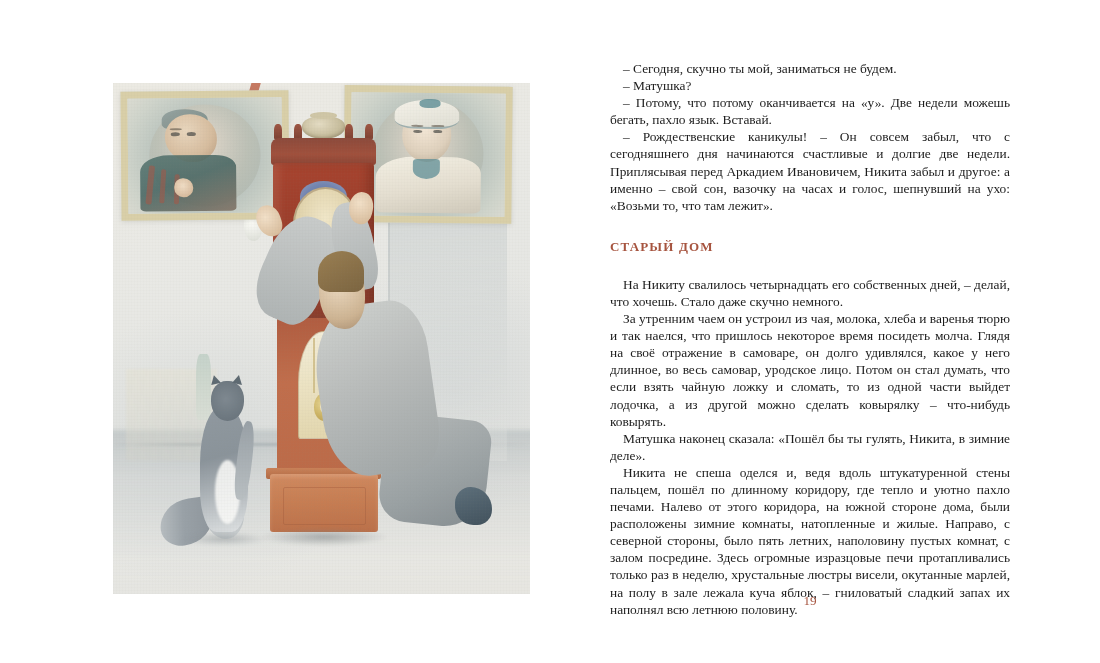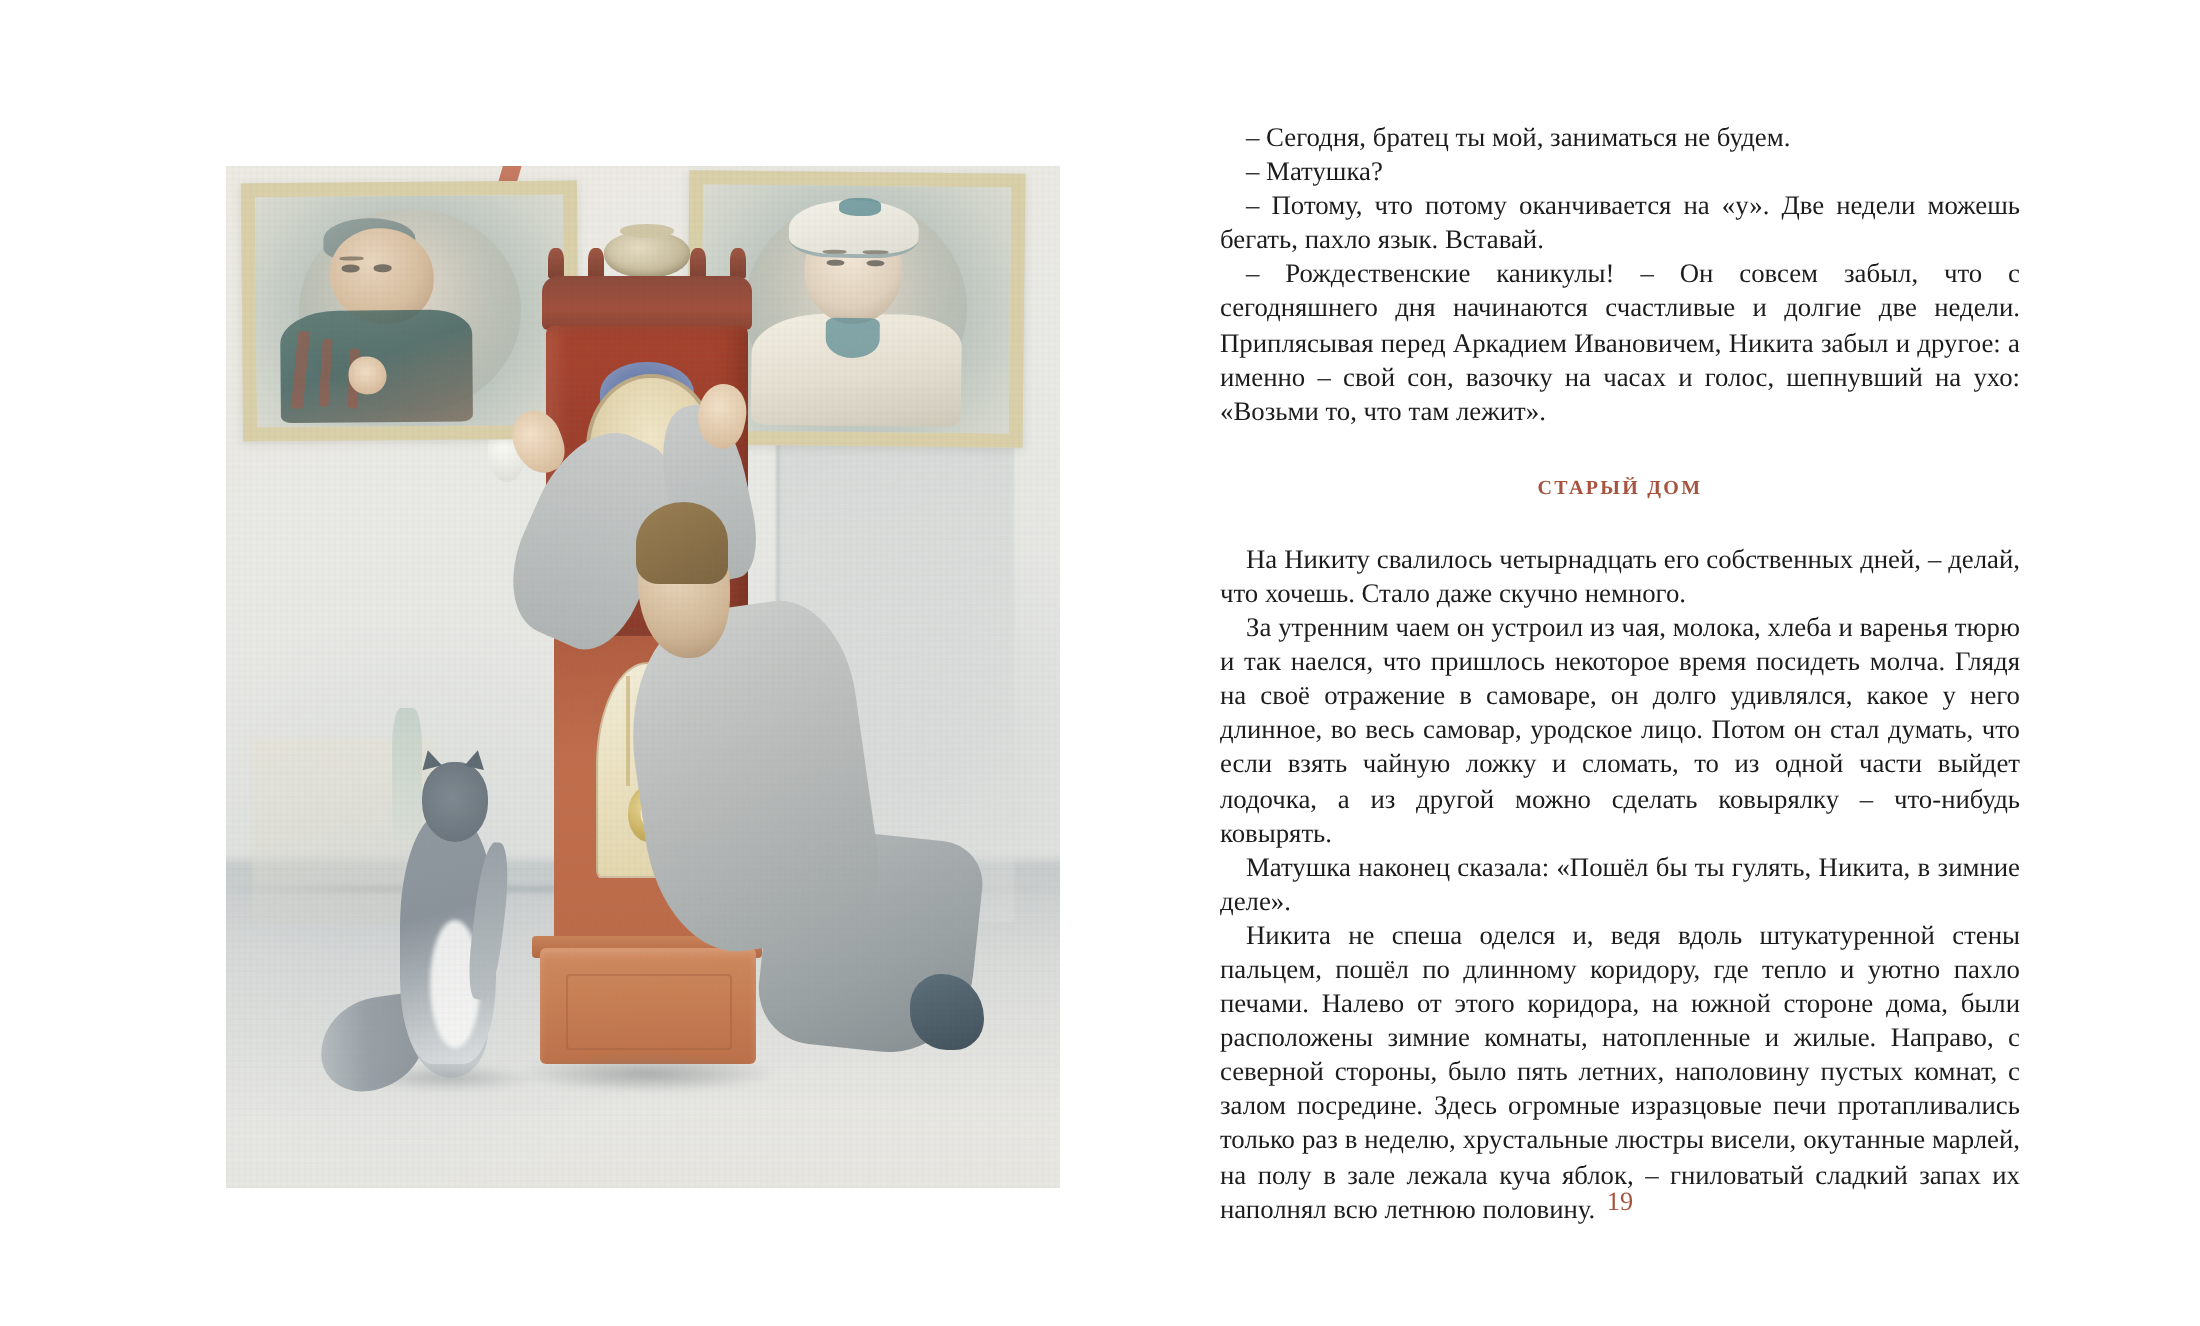--- a/index.html
+++ b/index.html
@@ -637,23 +637,23 @@
     text-justify: inter-word;
     hyphens: manual;
   }
   .body-text p {
     margin: 0;
     text-indent: 13px;
   }
 
   .chapter-heading {
     margin: 25px 0 21px 0;
-    text-align: center;
+    text-align: left;
     font-family: "Liberation Serif", "DejaVu Serif", serif;
-    font-size: 10px;
+    font-size: 13px;
     font-weight: 700;
     letter-spacing: 1.15px;
     color: #a6543f;
   }
 
   .page-number {
     position: absolute;
     left: 0;
     top: 533px;
     width: 400px;
@@ -768,21 +768,21 @@
         <div class="cat-shadow"></div>
       </div>
 
       <div class="paper-grain"></div>
     </div>
   </figure>
 
   <div class="text-pane">
 
     <div class="body-text">
-      <p>– Сегодня, братец ты мой, заниматься не будем.</p>
+      <p>– Сегодня, скучно ты мой, заниматься не будем.</p>
       <p>– Матушка?</p>
       <p>– Потому, что потому оканчивается на «у». Две недели можешь бегать, пахло язык. Вставай.</p>
       <p>– Рождественские каникулы! – Он совсем забыл, что с сегодняшнего дня начинаются счастливые и долгие две недели. Приплясывая перед Аркадием Ивановичем, Никита забыл и другое: а именно – свой сон, вазочку на часах и голос, шепнувший на ухо: «Возьми то, что там лежит».</p>
     </div>
 
     <h2 class="chapter-heading">СТАРЫЙ ДОМ</h2>
 
     <div class="body-text">
       <p>На Никиту свалилось четырнадцать его собственных дней, – делай, что хочешь. Стало даже скучно немного.</p>
       <p>За утренним чаем он устроил из чая, молока, хлеба и варенья тюрю и так наелся, что пришлось некоторое время посидеть молча. Глядя на своё отражение в самоваре, он долго удивлялся, какое у него длинное, во весь самовар, уродское лицо. Потом он стал думать, что если взять чайную ложку и сломать, то из одной части выйдет лодочка, а из другой можно сделать ковырялку – что-нибудь ковырять.</p>

